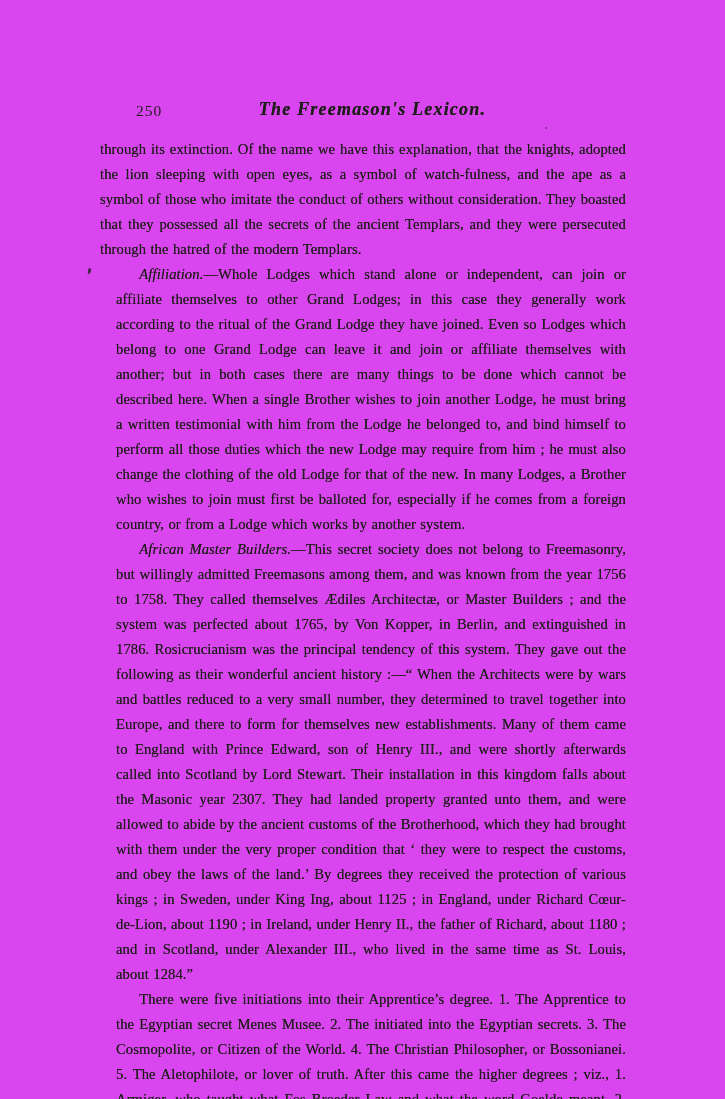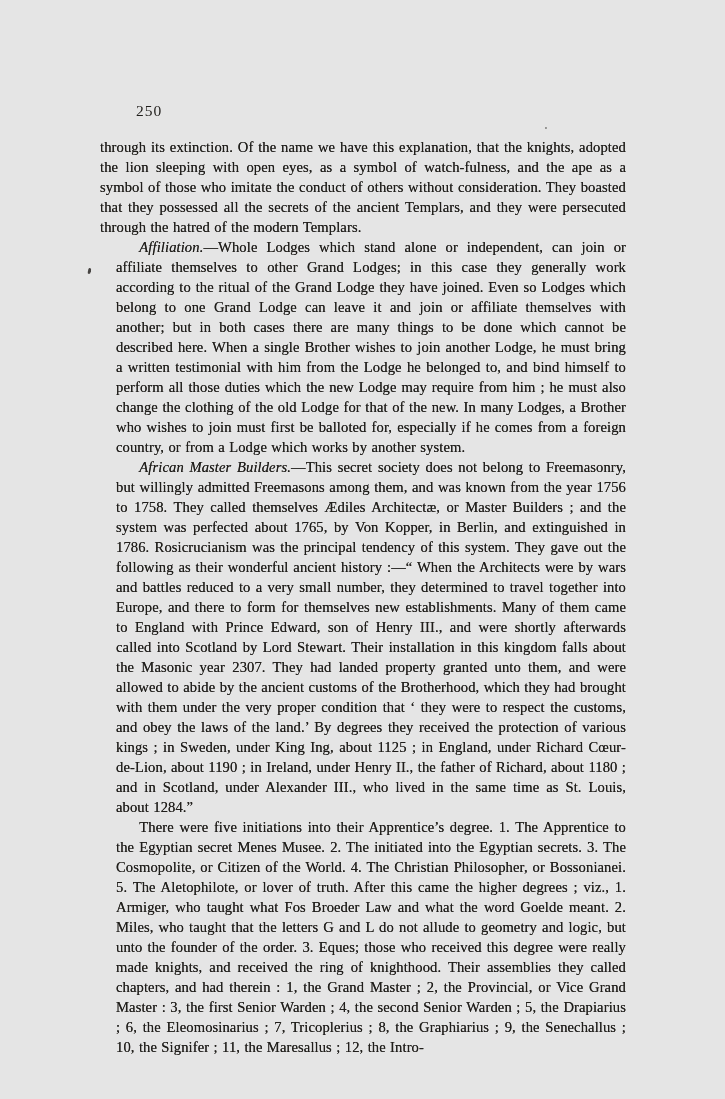--- a/index.html
+++ b/index.html
@@ -6,21 +6,21 @@
   body {
     width: 725px; height: 1099px;
     background: #ffffff;
     font-family: "Liberation Serif", "DejaVu Serif", serif;
     color: #201e1b;
     overflow: hidden;
     position: relative;
   }
   .scan-page {
     position: absolute; inset: 0;
-    background: #e5e5e5;
+    background: #d946ef;
   }
   .page-header {
     position: absolute;
     left: 100px; top: 98px; width: 525px; height: 30px;
   }
   .page-number {
     position: absolute; left: 36px; top: 4px;
     font-size: 15.5px; letter-spacing: 1px;
   }
   .page-title {
@@ -32,21 +32,21 @@
     letter-spacing: 1.2px;
     text-shadow: 0 0 0.5px currentColor;
   }
   .text-block {
     position: absolute;
     left: 100px; top: 137px; width: 526px;
   }
   .para {
     margin: 0;
     font-size: 14.6px;
-    line-height: 20px;
+    line-height: 25px;
     text-align: justify;
     letter-spacing: 0.1px;
     word-spacing: 0.6px;
     text-shadow: 0 0 0.4px rgba(32,30,27,0.85);
   }
   .para.indent { text-indent: 1.6em; margin-left: 16px; }
   .para i { font-style: italic; }
   .ink-speck {
     position: absolute;
     background: #2a2724;
@@ -62,20 +62,21 @@
     opacity: 0.5;
   }
 </style>
 </head>
 <body>
 
 <div class="scan-page">
 
   <div class="page-header">
     <span class="page-number">250</span>
+    <span class="page-title">The Freemason's Lexicon.</span>
   </div>
 
   <div class="ink-speck speck-margin"></div>
   <div class="ink-speck speck-title"></div>
 
   <div class="text-block">
       <p class="para"><span>through its extinction.  Of the name we have this explanation, that the knights, adopted the lion sleeping with open eyes, as a symbol of watch-fulness, and the ape as a symbol of those who imitate the conduct of others without consideration.  They boasted that they possessed all the secrets of the ancient Templars, and they were persecuted through the hatred of the modern Templars.</span></p>
       <p class="para indent"><i>Affiliation.</i><span>—Whole Lodges which stand alone or independent, can join or affiliate themselves to other Grand Lodges; in this case they generally work according to the ritual of the Grand Lodge they have joined.  Even so Lodges which belong to one Grand Lodge can leave it and join or affiliate themselves with another; but in both cases there are many things to be done which cannot be described here.  When a single Brother wishes to join another Lodge, he must bring a written testimonial with him from the Lodge he belonged to, and bind himself to perform all those duties which the new Lodge may require from him ; he must also change the clothing of the old Lodge for that of the new. In many Lodges, a Brother who wishes to join must first be balloted for, especially if he comes from a foreign country, or from a Lodge which works by another system.</span></p>
       <p class="para indent"><i>African Master Builders.</i><span>—This secret society does not belong to Freemasonry, but willingly admitted Freemasons among them, and was known from the year 1756 to 1758.  They called themselves Ædiles Architectæ, or Master Builders ;  and the system was perfected about 1765, by Von Kopper, in Berlin, and extinguished in 1786. Rosicrucianism was the principal tendency of this system.  They gave out the following as their wonderful ancient history :—“ When the Architects were by wars and battles reduced to a very small number, they determined to travel together into Europe, and there to form for themselves new establishments.  Many of them came to England with Prince Edward, son of Henry III., and were shortly afterwards called into Scotland by Lord Stewart.  Their installation in this kingdom falls about the Masonic year 2307.  They had landed property granted unto them, and were allowed to abide by the ancient customs of the Brotherhood, which they had brought with them under the very proper condition that ‘ they were to respect the customs, and obey the laws of the land.’  By degrees they received the protection of various kings ; in Sweden, under King Ing, about 1125 ; in England, under Richard Cœur-de-Lion, about 1190 ; in Ireland, under Henry II., the father of Richard, about 1180 ; and in Scotland, under Alexander III., who lived in the same time as St. Louis, about 1284.”</span></p>
       <p class="para indent"><span>There were five initiations into their Apprentice’s degree.  1. The Apprentice to the Egyptian secret Menes Musee.  2. The initiated into the Egyptian secrets.  3. The Cosmopolite, or Citizen of the World. 4. The Christian Philosopher, or Bossonianei.  5. The Aletophilote, or lover of truth.  After this came the higher degrees ; viz., 1. Armiger, who taught what Fos Broeder Law and what the word Goelde meant. 2. Miles, who taught that the letters G and L do not allude to geometry and logic, but unto the founder of the order.  3. Eques; those who received this degree were really made knights, and received the ring of knighthood.  Their assemblies they called chapters, and had therein : 1, the Grand Master ; 2, the Provincial, or Vice Grand Master : 3, the first Senior Warden ; 4, the second Senior Warden ; 5, the Drapiarius ; 6, the Eleomosinarius ; 7, Tricoplerius ; 8, the Graphiarius ; 9, the Senechallus ; 10, the Signifer ; 11, the Maresallus ; 12, the Intro-</span></p>

